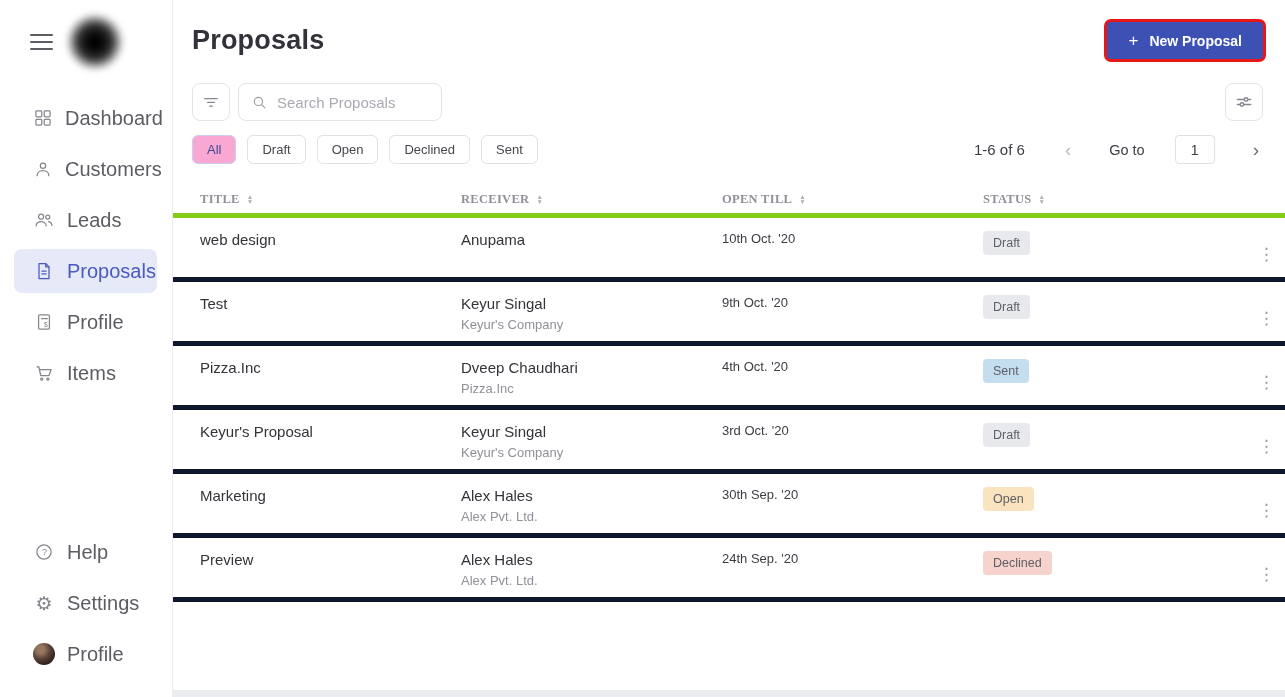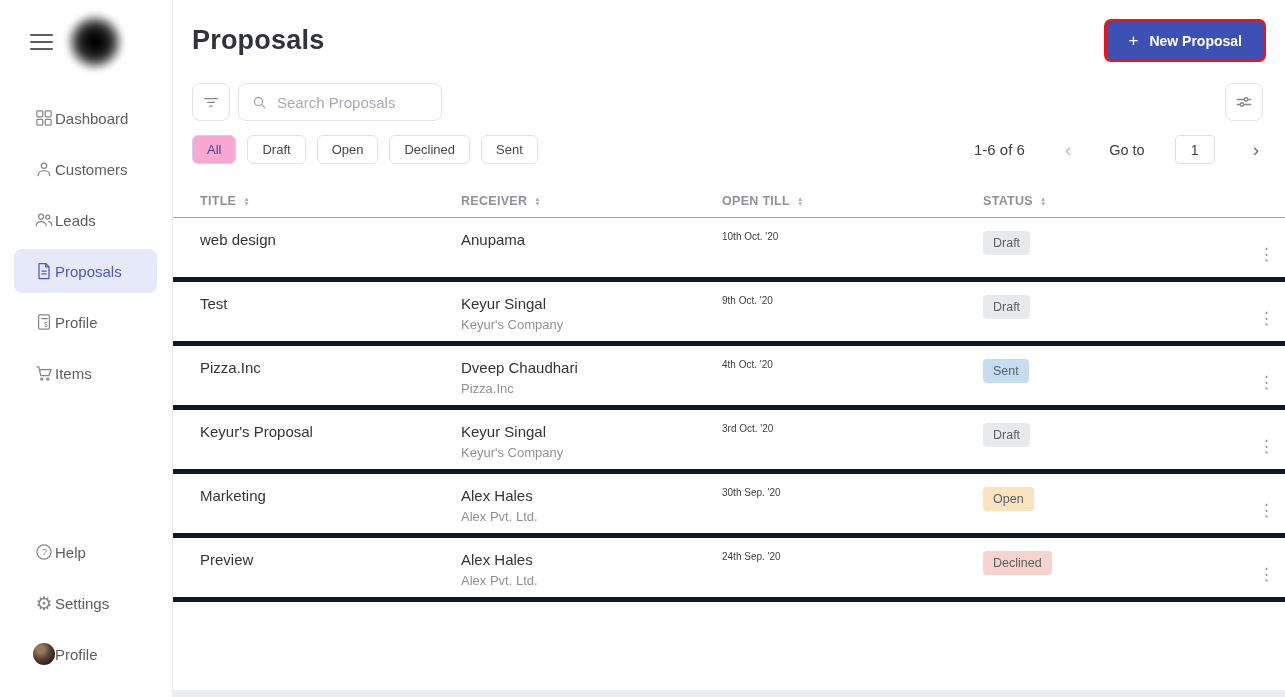--- a/index.html
+++ b/index.html
@@ -12,21 +12,21 @@
   .sidebar-top { display:flex; align-items:center; padding:12px 0 0 30px; height:72px; }
   .hamburger { width:23px; cursor:pointer; }
   .hamburger span { display:block; height:2px; background:#5c5d63; margin:5px 0; border-radius:1px; }
   .logo-blob { width:56px; height:56px; margin-left:14px; border-radius:50%;
     background:radial-gradient(circle, #000 12%, #2d2d2d 42%, rgba(85,85,85,.45) 62%, rgba(120,120,120,0) 74%);
     filter:blur(3px); }
   .nav { margin-top:24px; }
   .nav-item { display:flex; align-items:center; height:44px; margin:0 15px 7px 14px;
     padding-left:19px; border-radius:8px; cursor:pointer; color:#5c5d63; }
   .nav-item .icn { width:22px; height:22px; display:flex; align-items:center; justify-content:center; }
-  .nav-item .lbl { font-size:15px; }
+  .nav-item .lbl { margin-left:12px; font-size:20px; }
   .nav-item svg { stroke:#85868e; fill:none; stroke-width:1.5; stroke-linecap:round; stroke-linejoin:round; }
   .nav-item.active { background:#e6e9f7; color:#4c59bf; }
   .nav-item.active svg { stroke:#4c59bf; }
   .nav-item svg text { fill:#85868e; stroke:none; font-family:"Liberation Sans",sans-serif; }
   .sidebar-footer { position:absolute; bottom:14px; left:0; right:0; }
   .gear-glyph { font-size:19px; color:#85868e; line-height:1; }
   .avatar { width:22px; height:22px; border-radius:50%;
     background:radial-gradient(circle at 35% 30%, #96765f 0 18%, #5a4038 45%, #241b17 80%, #100d0b 100%); }
 
   
@@ -61,30 +61,30 @@
   .pg-chev { font-size:19px; line-height:1; padding:0 4px; cursor:pointer; }
   .pg-chev.prev { color:#b9bac1; }
   .pg-chev.next { color:#6a6b72; margin-left:14px; }
   .goto-lbl { margin:0 10px 0 14px; font-size:14.5px; }
   .goto-input { width:40px; height:29px; border:1px solid #dfe0e5; border-radius:4px;
     text-align:center; font-family:inherit; font-size:14px; color:#3c3d44; outline:none; }
 
   .table { margin-top:21px; }
   .t-head, .t-row { display:grid; grid-template-columns:261px 261px 261px 267px 1fr;
     padding-left:27px; padding-right:14px; }
-  .t-head { height:33px; align-items:center; border-bottom:1px solid #84cc16; }
+  .t-head { height:33px; align-items:center; border-bottom:5px solid #84cc16;font-family:Liberation Serif, serif; }
   .th { display:flex; align-items:center; font-size:12.5px; font-weight:700;
     color:#8f9099; letter-spacing:.3px; cursor:pointer; }
   .sort { display:inline-flex; flex-direction:column; margin-left:7px; color:#aeafb8; }
   .sort span { font-size:6.5px; line-height:5px; }
   .t-row { height:64px; border-bottom:5px solid #0f172a; padding-top:13px; align-items:start; background:#fff; }
   .cell-title { font-size:15px; color:#33343a; }
   .recv-name { font-size:15px; color:#33343a; }
   .recv-co { font-size:13px; color:#8f9099; margin-top:5px; }
-  .cell-date { font-size:10px; color:#3c3d44; }
+  .cell-date { font-size:13px; color:#3c3d44; }
   .badge { display:inline-block; padding:5px 10px; border-radius:4px; font-size:12.5px; color:#5d5e66; }
   .badge[data-status="Draft"]    { background:#e8e9ec; }
   .badge[data-status="Sent"]     { background:#c4def0; }
   .badge[data-status="Open"]     { background:#fae3bf; }
   .badge[data-status="Declined"] { background:#f7d3cd; }
   .cell-actions { justify-self:end; align-self:center; }
   .kebab { font-size:17px; color:#97989f; cursor:pointer; padding:2px 8px; letter-spacing:1px; }
 
   .bottom-strip { position:absolute; left:0; right:0; bottom:0; height:7px; background:#ecedf0; }
 </style>

